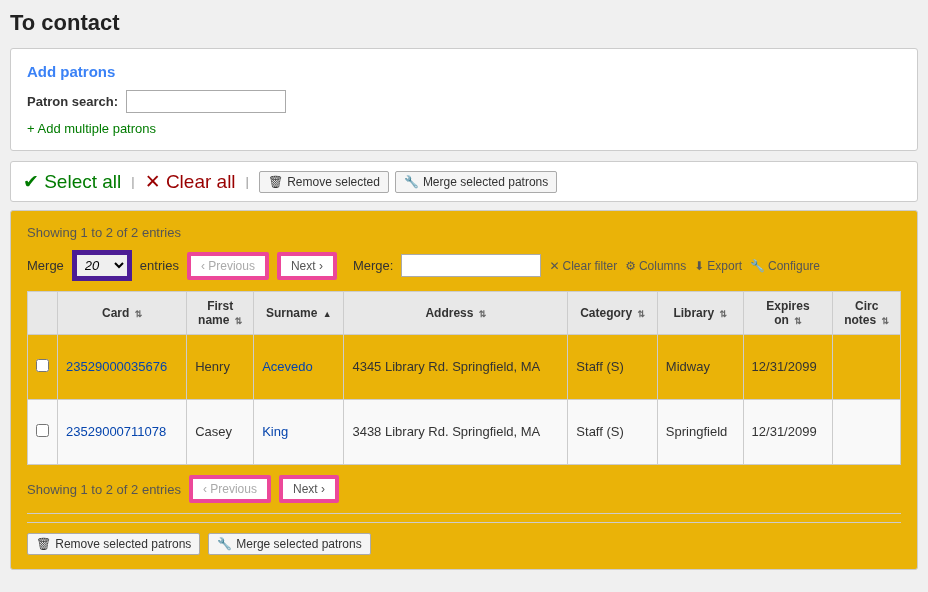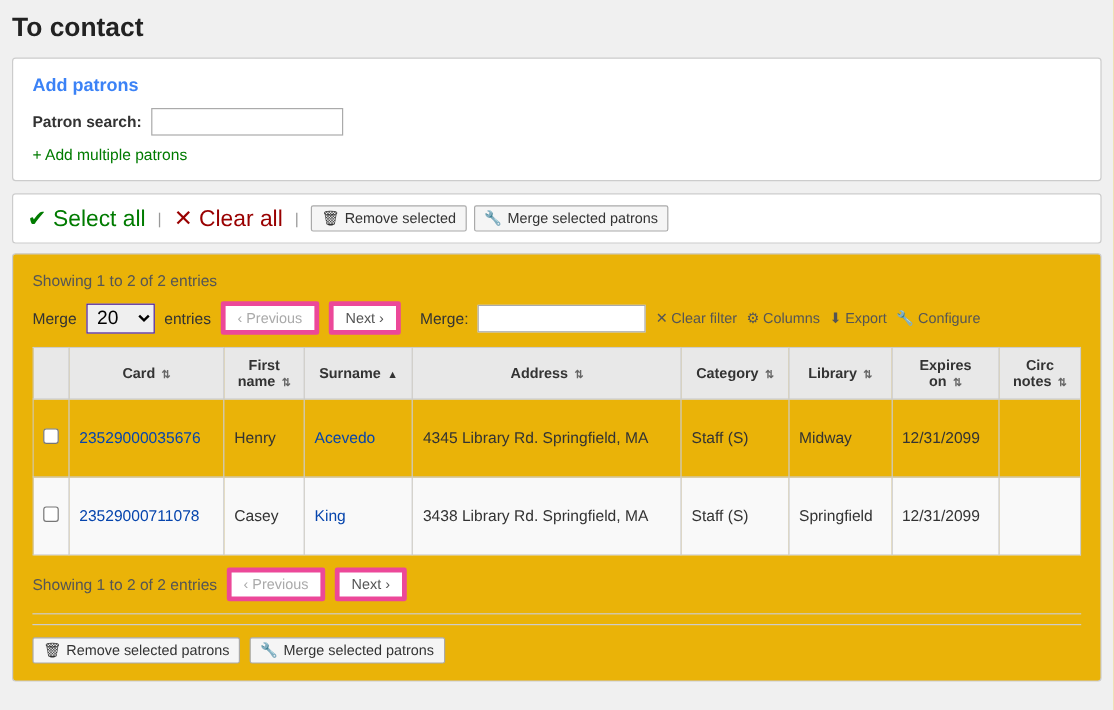--- a/index.html
+++ b/index.html
@@ -107,23 +107,24 @@
     }
     .table-controls {
       display: flex;
       align-items: center;
       margin-bottom: 10px;
       gap: 8px;
       flex-wrap: wrap;
     }
     .show-label { font-size: 13px; }
     .show-select {
-      border: 1px solid #4c1d95;
+      border: 5px solid #4c1d95;
       padding: 2px 4px;
-      font-size: 16px;
+      font-size: 13px;
+      font-style: italic;
     }
     .entries-label { font-size: 13px; }
     .pagination-btn {
       border: 4px solid #ec4899;
       background: #fff;
       padding: 3px 10px;
       font-size: 12px;
       cursor: pointer;
       border-radius: 2px;
       color: #555;

